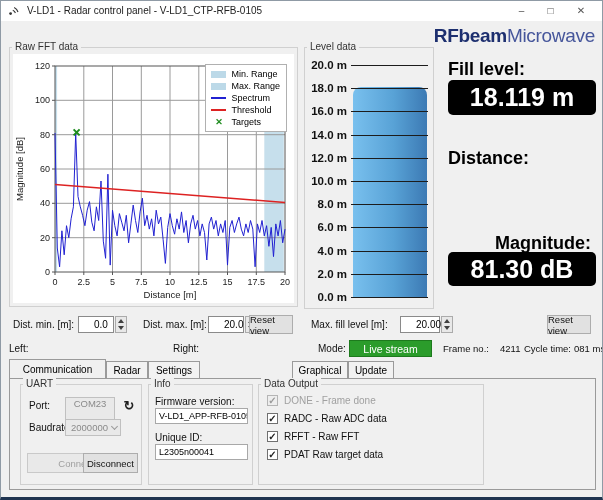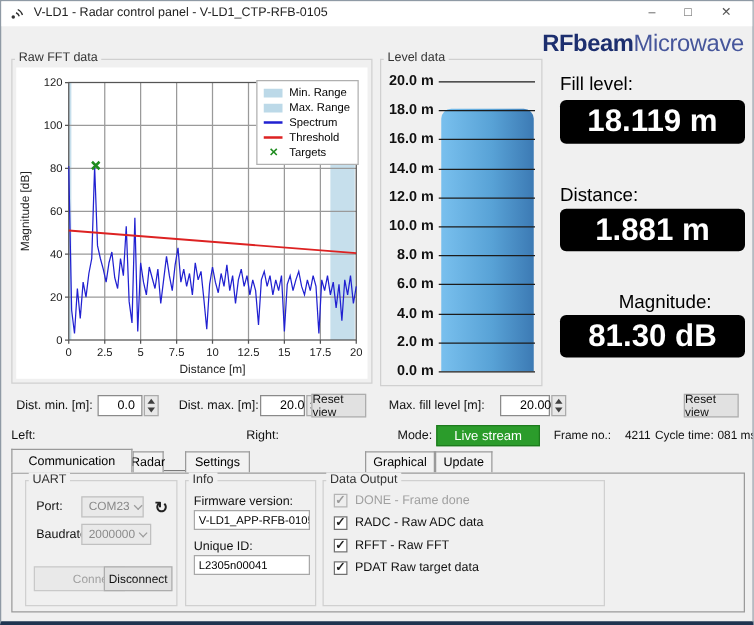--- a/index.html
+++ b/index.html
@@ -35,21 +35,21 @@
   #level-group{left:303px;top:46px;width:130px;height:262px;}
   #gauge-ticks{position:absolute;left:2px;top:10px;width:40px;height:246px;display:flex;flex-direction:column;
                justify-content:space-between;align-items:flex-end;}
   #gauge-ticks span{font-size:11.5px;font-weight:bold;color:#111;line-height:14px;white-space:nowrap;}
   #gauge-bar{position:absolute;left:48px;right:6px;border-radius:8px 8px 0 0;z-index:1;}
   .gline{position:absolute;left:46px;right:5px;height:1px;background:#1c1c1c;z-index:2;}
   
   #logo{position:absolute;top:24px;right:7px;font-size:19px;letter-spacing:-0.3px;white-space:nowrap;}
   #logo .logo-bold{font-weight:bold;color:#1d2f6f;}
   #logo .logo-light{font-weight:normal;color:#46569b;}
-  .readout-label{position:absolute;left:447px;font-size:15px;font-weight:normal;color:#000;}
+  .readout-label{position:absolute;left:447px;font-size:18px;font-weight:bold;color:#000;}
   .black-box{position:absolute;left:447px;width:148px;background:#000;border-radius:5px;color:#fff;
              font-weight:bold;font-size:25px;display:flex;align-items:center;justify-content:center;white-space:nowrap;}
   
   .lbl{position:absolute;font-size:10px;color:#111;white-space:nowrap;}
   .spin{position:absolute;display:flex;height:17px;}
   .spin-input{width:36px;height:17px;background:#fff;border:1px solid #8a8a8a;font-size:10px;
               display:flex;align-items:center;padding-left:15px;}
   .spin-btns{width:12px;height:17px;margin-left:1px;border:1px solid #ababab;background:#e8e8e8;
              display:flex;flex-direction:column;}
   .spin-half{flex:1;display:flex;align-items:center;justify-content:center;}
@@ -212,21 +212,20 @@
         <div class="gline" style="top:17.0px"></div>
       </div>
   </div>
 
   <div id="logo">
     <span class="logo-bold">RFbeam</span><span class="logo-light">Microwave</span>
   </div>
   <div class="readout-label" style="top:58px;">Fill level:</div>
   <div class="black-box" style="top:79px;height:35px;">18.119 m</div>
   <div class="readout-label" style="top:147px;">Distance:</div>
-  <div class="black-box" style="top:166px;height:34px;">1.881 m</div>
   <div class="readout-label" style="top:232px;margin-left:47px;">Magnitude:</div>
   <div class="black-box" style="top:251px;height:34px;">81.30 dB</div>
 
   <div class="lbl" style="left:12px;top:318px;">Dist. min. [m]:</div>
   <div class="spin" style="left:77px;top:315px;">
     <div class="spin-input">0.0</div>
     <div class="spin-btns">
       <div class="spin-half">
           <span class="tri-up"></span>
         </div>
@@ -261,40 +260,40 @@
         </div>
     </div>
   </div>
   <div class="btn" style="left:546px;top:314px;width:44px;height:19px;">Reset view</div>
 
   <div class="lbl" style="left:8px;top:342px;">Left:</div>
   <div class="combo" style="left:33px;top:339px;width:128px;margin-top:36px;">
     <span>RFFT - Raw FFT data</span>
     <span class="chev"></span>
   </div>
-  <div class="lbl" style="left:172px;top:342px;margin-left:24px;">Right:</div>
+  <div class="lbl" style="left:172px;top:342px;">Right:</div>
   <div class="lbl" style="left:317px;top:342px;">Mode:</div>
   <div id="mode-box" style="background: rgb(43, 156, 43);">Live stream</div>
   <div class="lbl" style="left:442px;top:342px;font-size:9.5px;">Frame no.:</div>
   <div class="lbl" style="left:499px;top:342px;font-size:9.5px;">4211</div>
   <div class="lbl" style="left:523px;top:342px;font-size:9.5px;">Cycle time:</div>
   <div class="lbl" style="left:573px;top:342px;font-size:9.5px;">081 ms</div>
 
   <div class="tab active" style="left:8px;top:358px;width:97px;height:19px;">Communication</div>
-  <div class="tab" style="left:105px;top:360px;width:25px;height:17px;">Radar</div>
+  <div class="tab" style="left:105px;top:360px;width:42px;height:17px;">Radar</div>
   <div class="tab" style="left:147px;top:360px;width:52px;height:17px;">Settings</div>
   <div class="tab" style="left:291px;top:360px;width:56px;height:17px;">Graphical</div>
   <div class="tab" style="left:347px;top:360px;width:46px;height:17px;">Update</div>
 
   <div id="tab-panel">
 
     <div class="group" style="left:10px;top:5px;width:122px;height:101px;">
       <div class="group-label">UART</div>
       <div class="lbl" style="left:8px;top:15px;">Port:</div>
-      <div class="combo disabled" style="left:44px;top:12px;width:50px;height:17px;">
+      <div class="combo disabled" style="left:44px;top:12px;width:50px;height:28px;flex-direction:column;">
         <span>COM23</span>
         <span class="chev"></span>
       </div>
       <div id="refresh-btn">↻</div>
       <div class="lbl" style="left:8px;top:37px;">Baudrate:</div>
       <div class="combo disabled" style="left:44px;top:34px;width:56px;height:17px;">
         <span>2000000</span>
         <span class="chev"></span>
       </div>
       <div class="btn disabled" style="left:6px;top:68px;width:73px;height:20px;padding-left:25px;">Connect</div>

